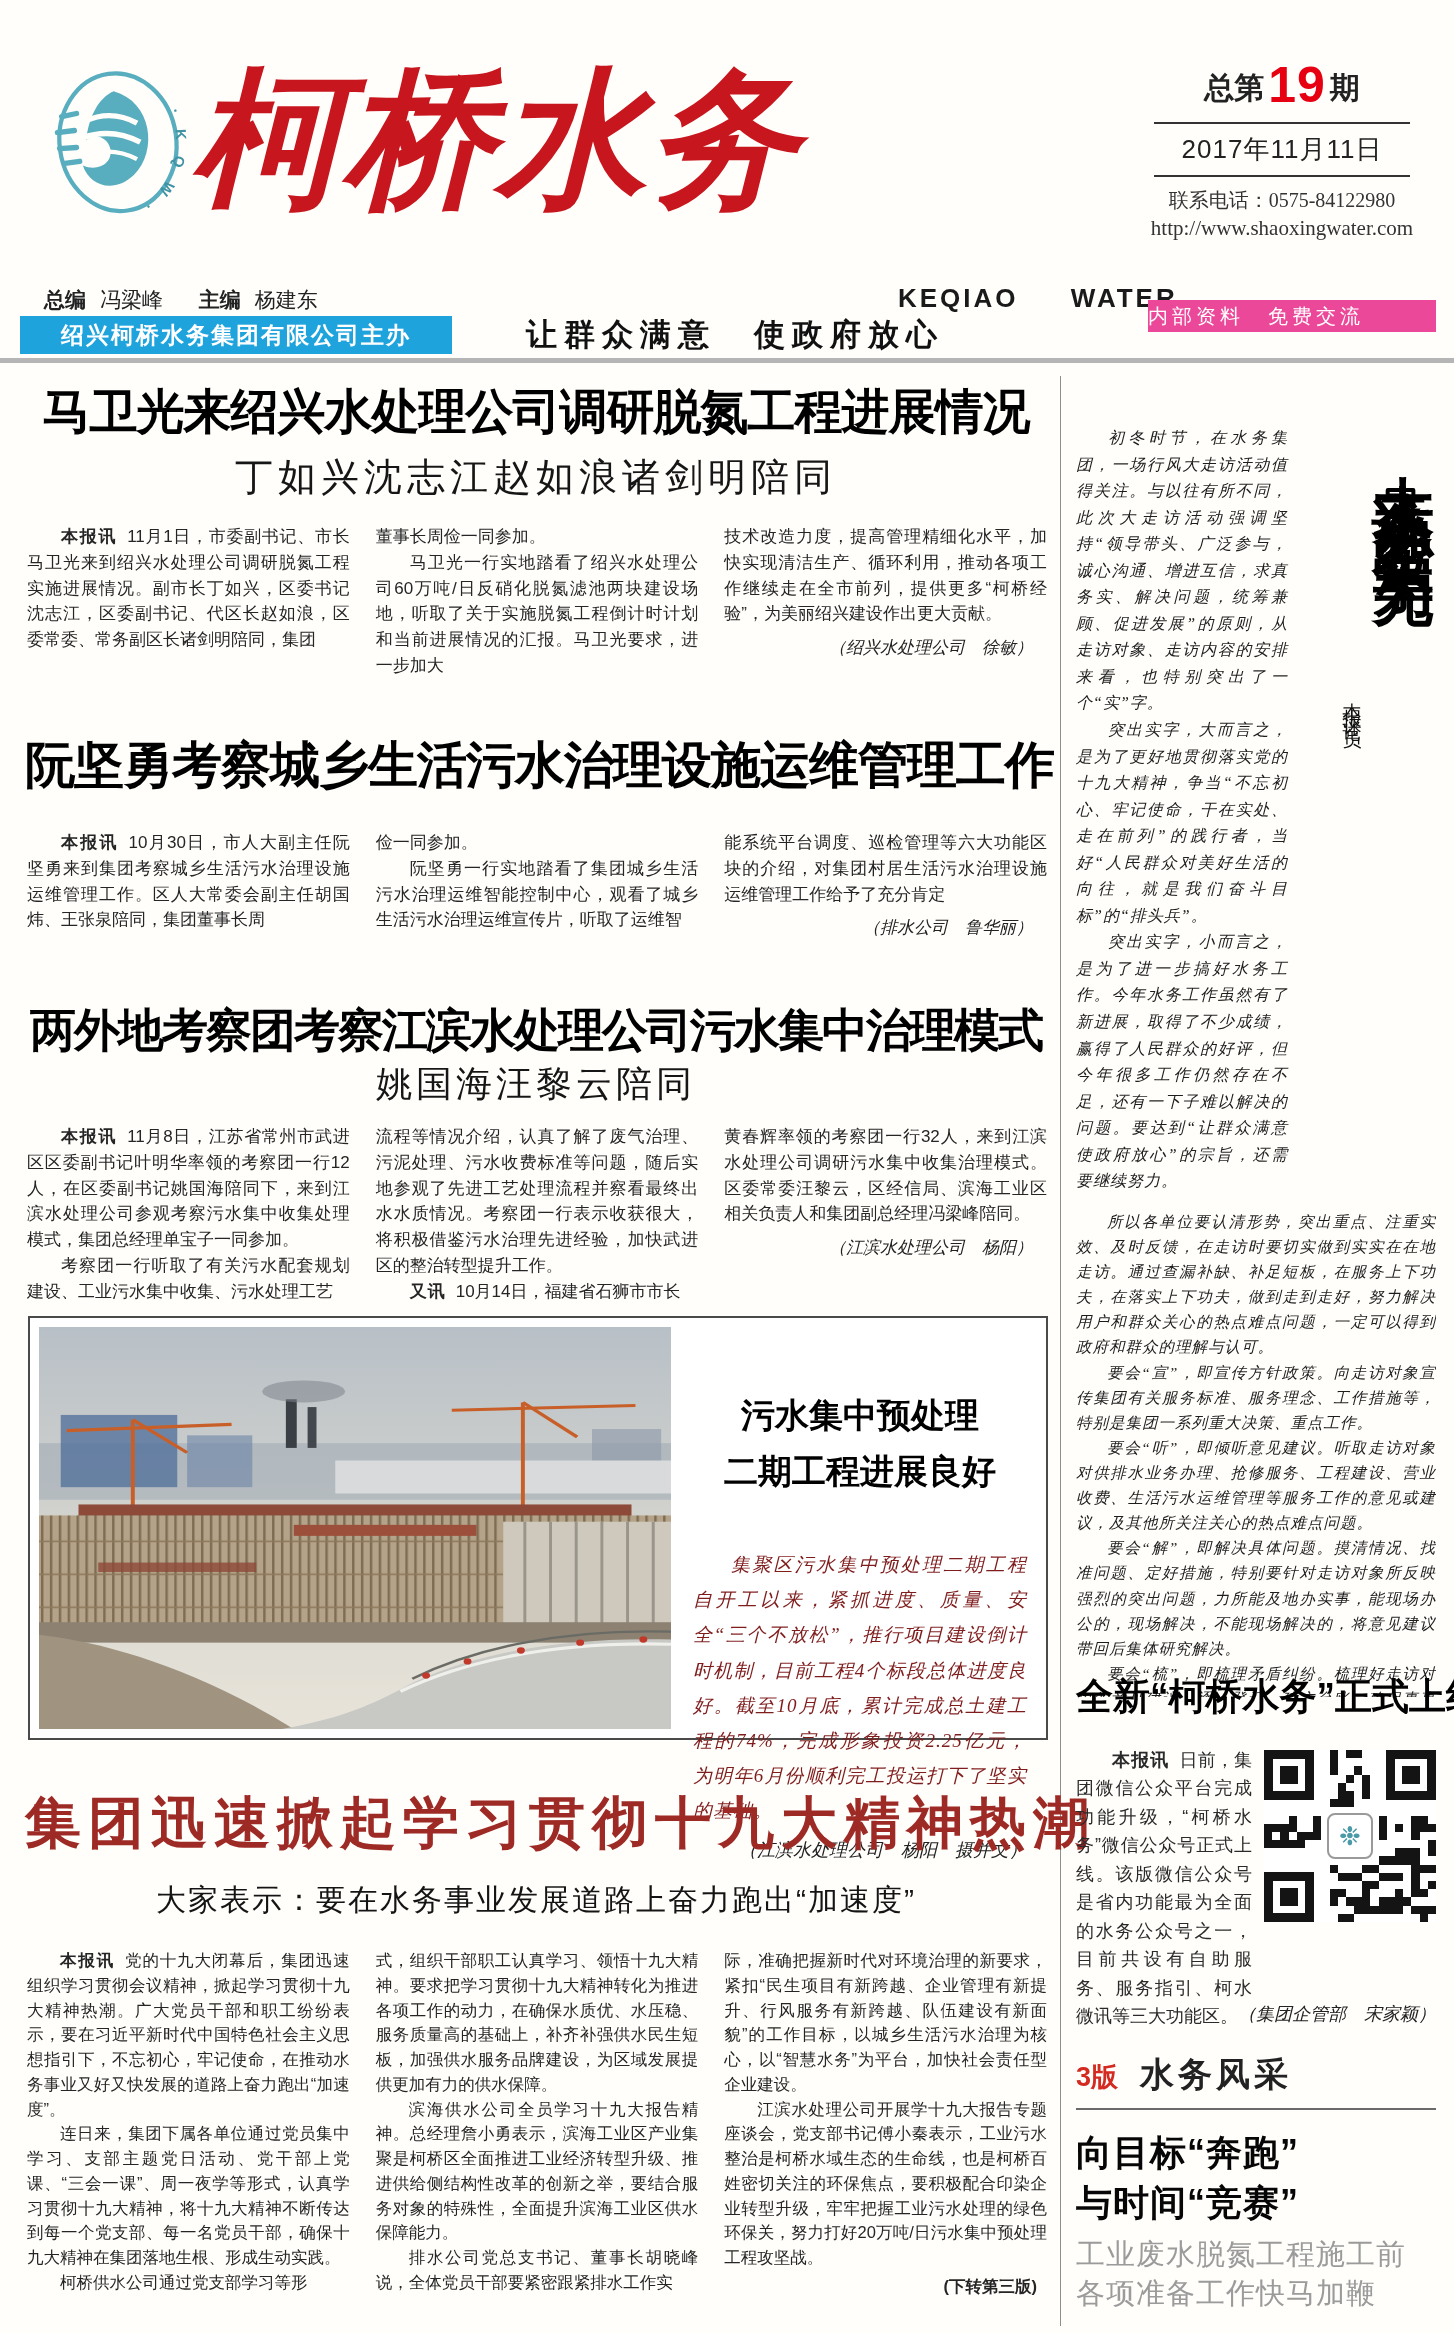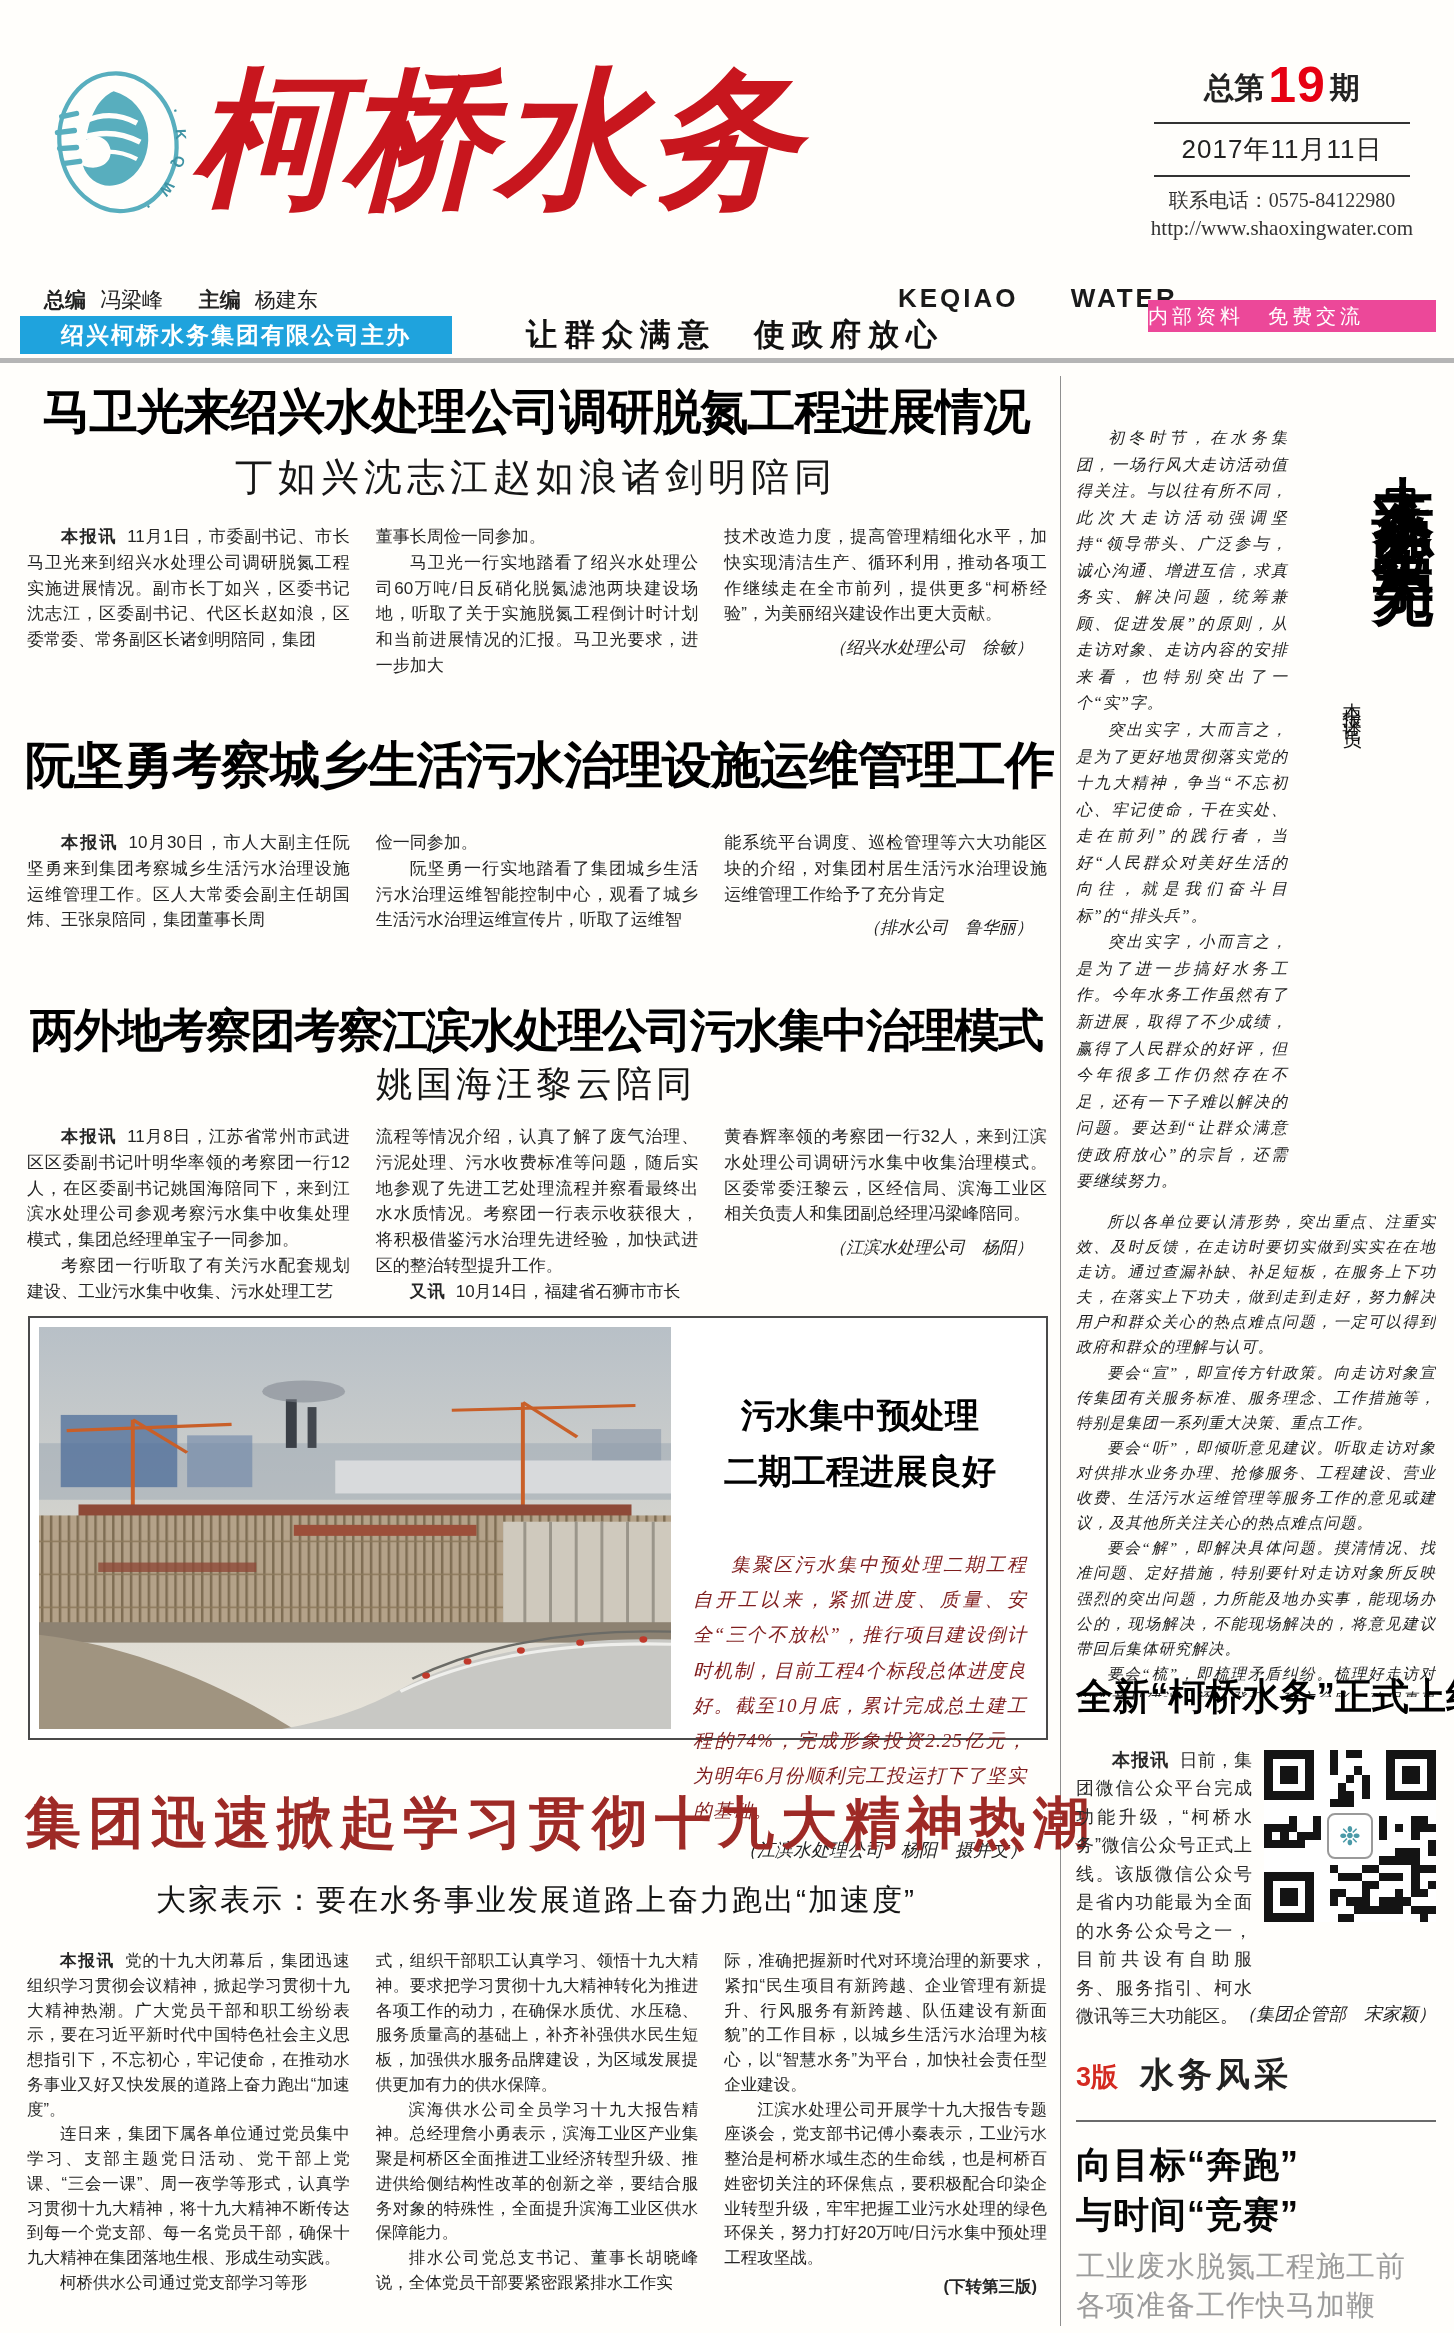--- a/index.html
+++ b/index.html
@@ -109,21 +109,21 @@
   #qr .qr-grid div { background:#141414; }
   #qr .finder { position:absolute; width:50px; height:50px; border:9px solid #141414; }
   #qr .finder::after { content:""; position:absolute; inset:7px; background:#141414; }
   #qr .f-tl { left:0; top:0; } #qr .f-tr { right:0; top:0; } #qr .f-bl { left:0; bottom:0; }
   #qr .qr-logo { position:absolute; left:63px; top:63px; width:46px; height:46px; background:#fff;
     border:2px solid #9a9a9a; border-radius:8px; color:#4b9aa8; font-size:26px; line-height:42px;
     text-align:center; }
 
   
   #p3 { left:1076px; top:2052px; width:360px; }
-  #p3-head { display:flex; gap:22px; align-items:baseline; border-bottom:2px solid #6a6a6a; padding-bottom:22px; }
+  #p3-head { display:flex; gap:22px; align-items:baseline; border-bottom:2px solid #6a6a6a; padding-bottom:10px; }
   #p3-label { color:#d42a20; font-weight:900; font-size:27px; }
   #p3-section { color:#222; font-weight:bold; font-size:34px; letter-spacing:4px; }
   .teaser-title { font-size:36px; font-weight:900; color:#060606; line-height:1.4; letter-spacing:1px; }
   #t1 { margin-top:18px; }
   .teaser-sub { font-size:29px; color:#9b9b9b; line-height:1.35; letter-spacing:1px; margin-top:6px; }
 </style>
 </head>
 <body>
 
 <div class="page">

